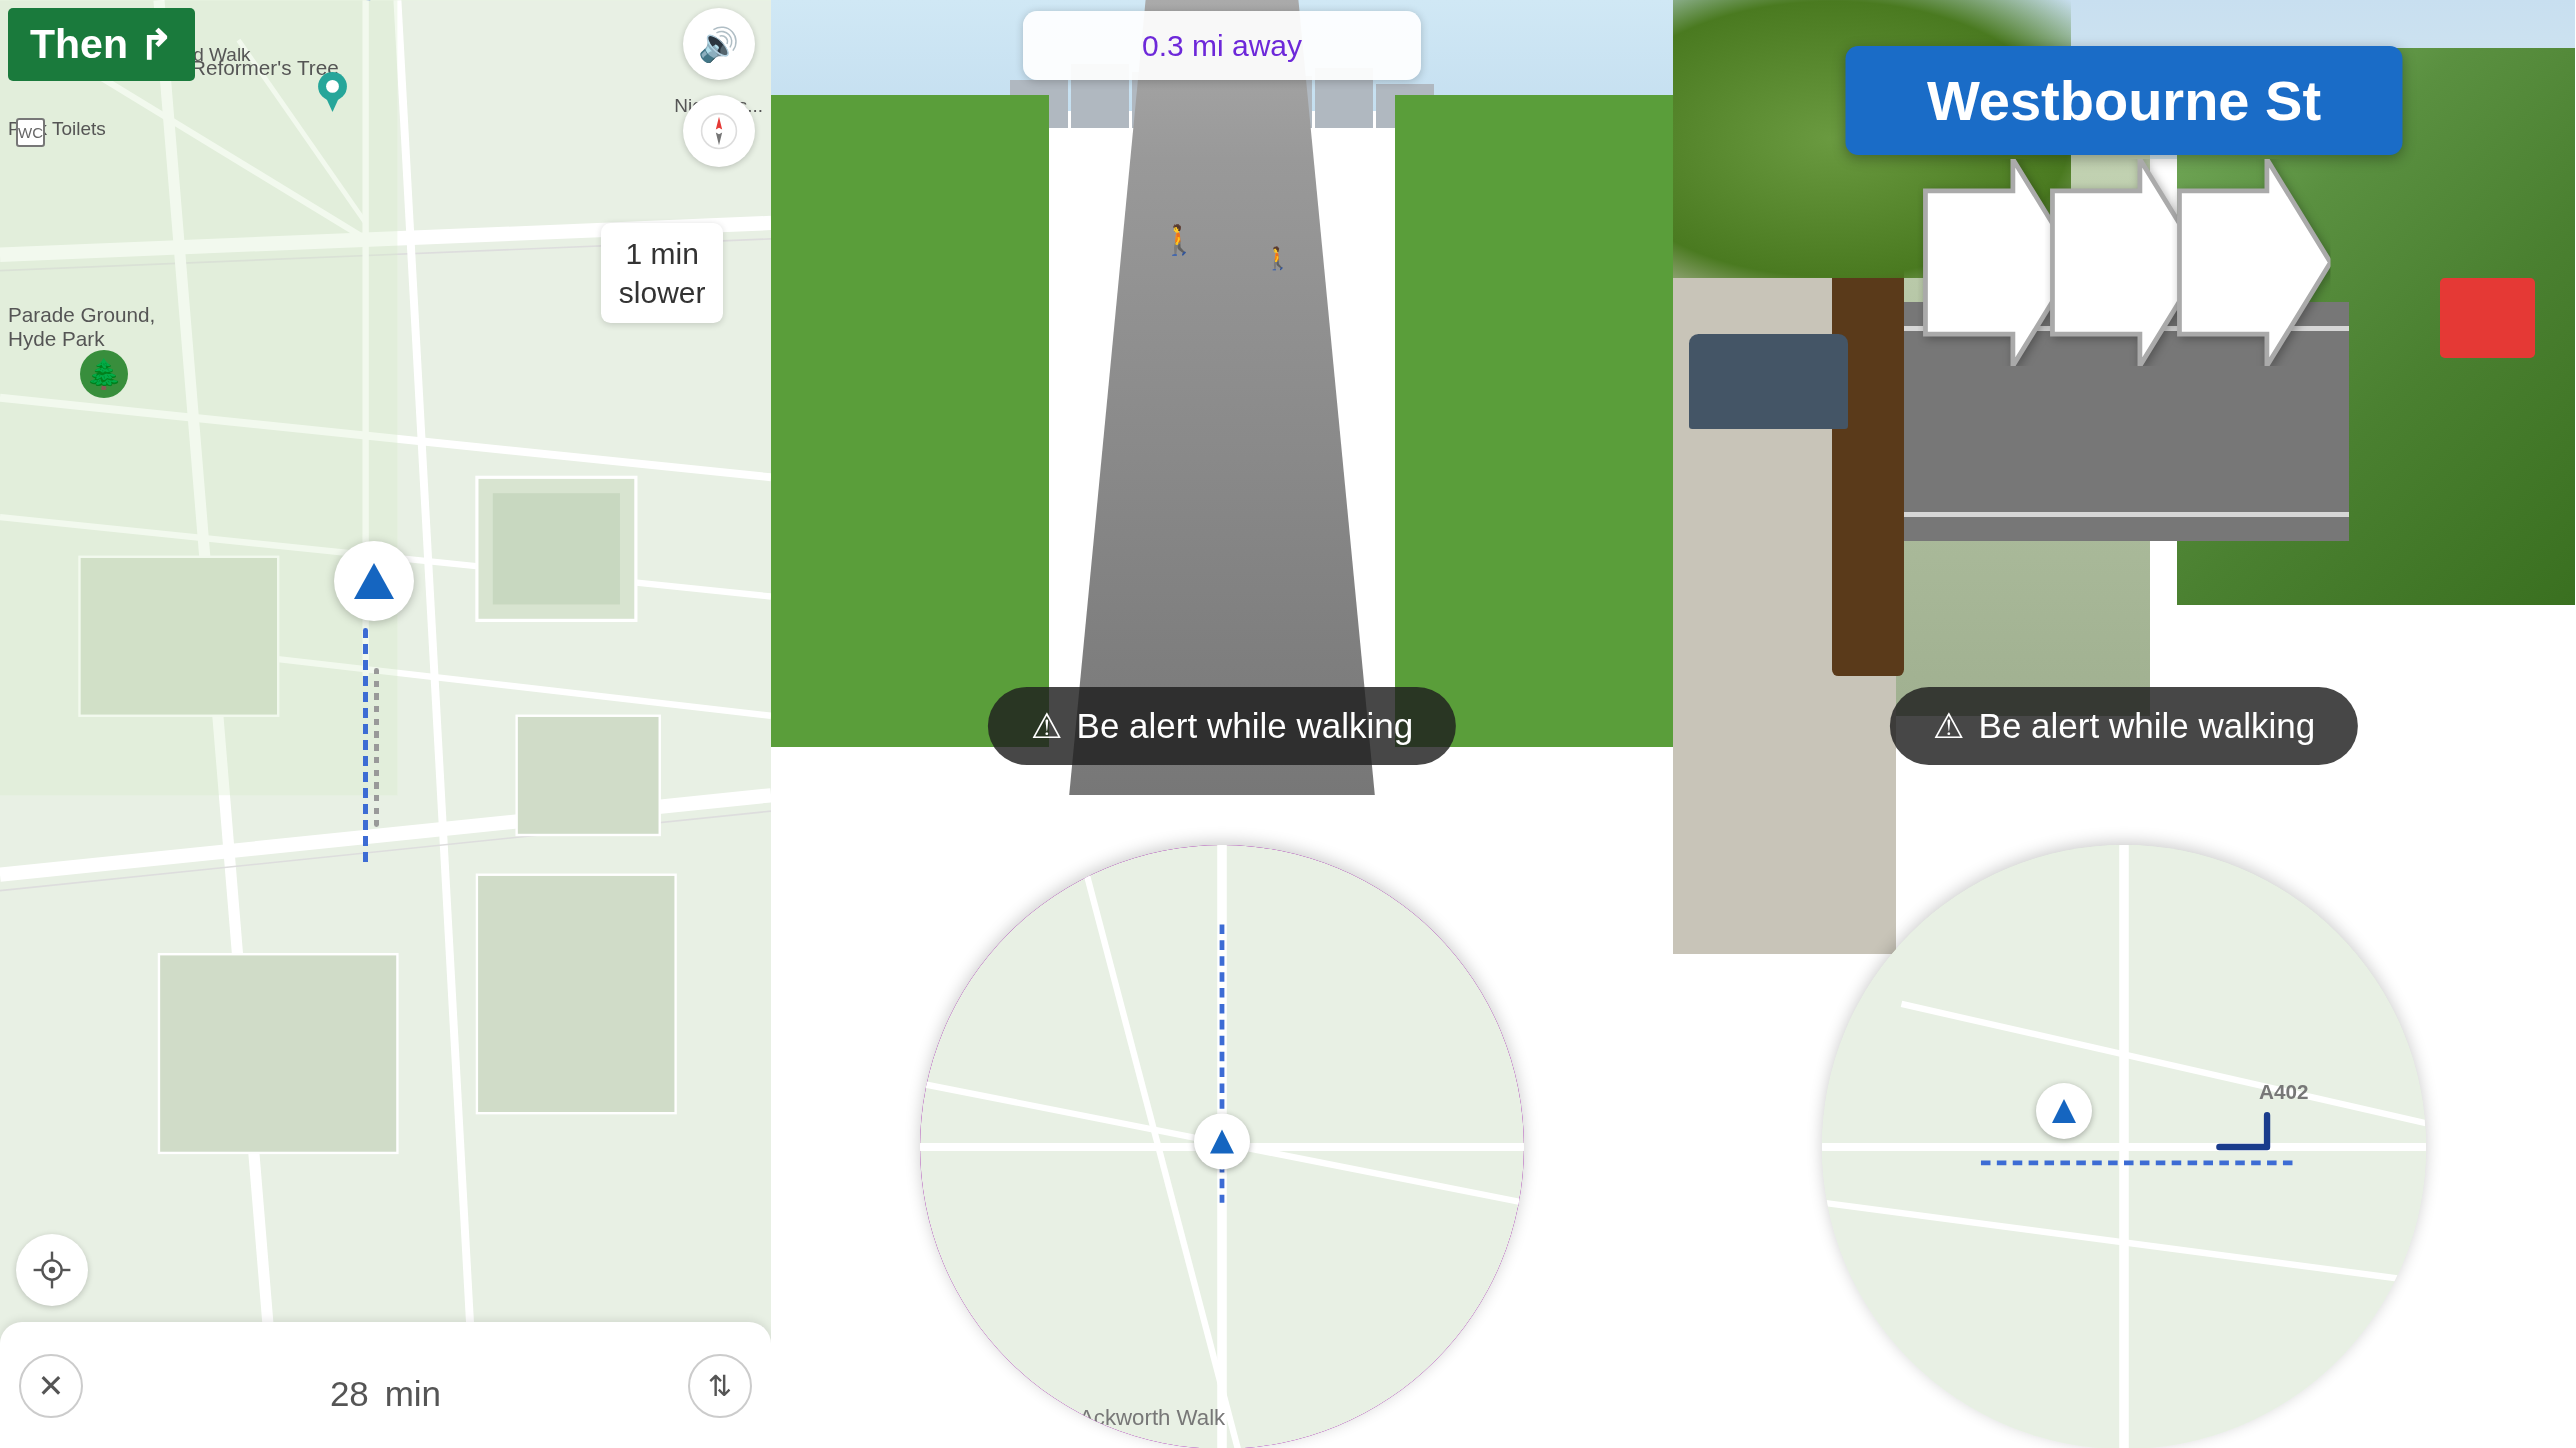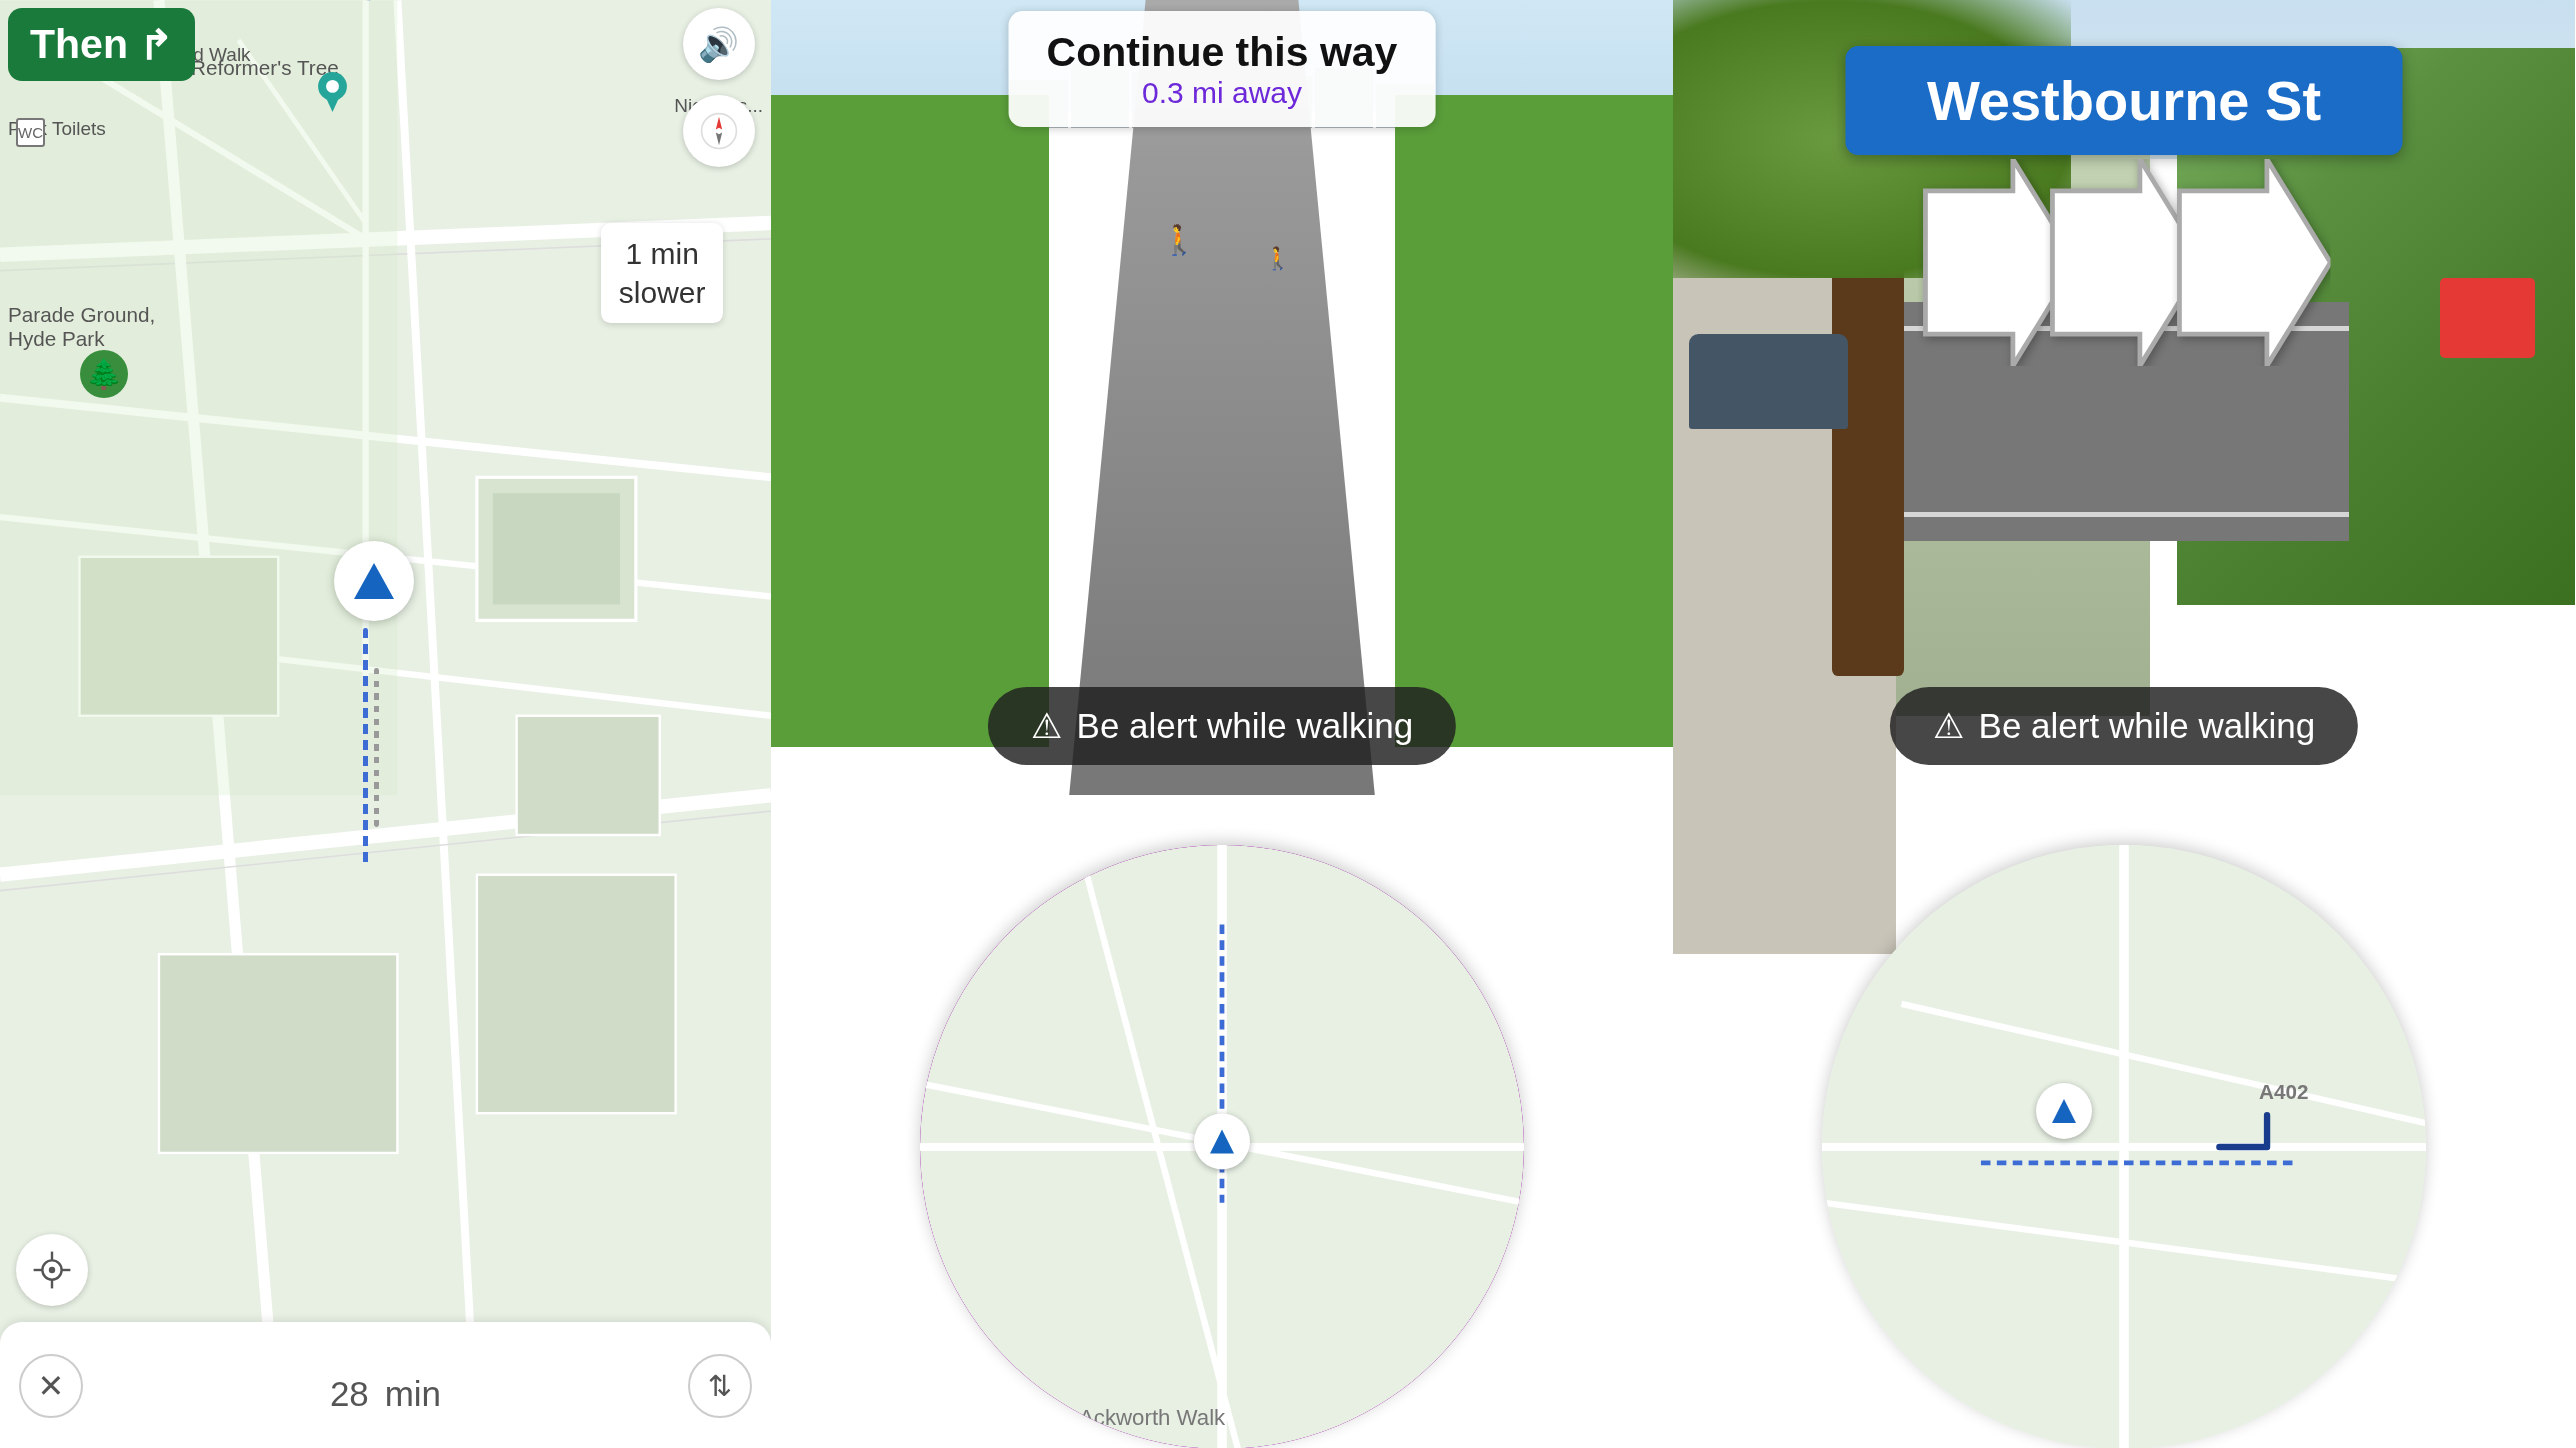--- a/index.html
+++ b/index.html
@@ -37,21 +37,21 @@
       border-radius: 2.4px;
     }
 
     
     .then-btn {
       position: absolute;
       top: 8px;
       left: 8px;
       background: #1a7a3c;
       color: white;
-      border-radius: 14px;
+      border-radius: 5px;
       padding: 12.7px 22px;
       font-size: 41px;
       font-weight: bold;
       display: flex;
       align-items: center;
       gap: 11px;
       z-index: 10;
     }
     .then-arrow {
       font-size: 41px;
@@ -587,21 +587,20 @@
 
   <div class="park-grass-left"></div>
   <div class="park-grass-right"></div>
 
   <div class="park-path"></div>
 
   <div style="position:absolute;top:223px;left:390px;z-index:5;font-size:29px;">🚶</div>
   <div style="position:absolute;top:246px;left:493px;z-index:5;font-size:22px;">🚶</div>
 
   <div class="continue-banner">
-    <div class="continue-banner-title">Continue this way</div>
     <div class="continue-banner-sub">0.3 mi away</div>
   </div>
 
   <div class="alert-badge">
     <span>⚠</span>
     <span>Be alert while walking</span>
   </div>
 
   <div class="mini-map-circle">
     <div class="mini-map-inner">

